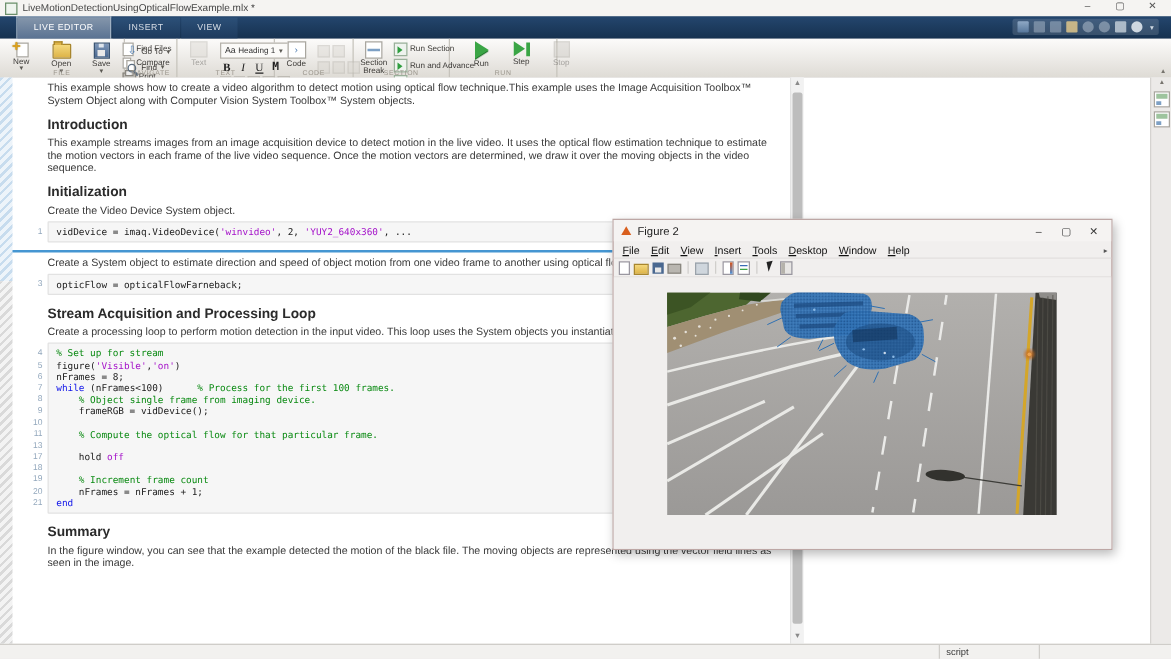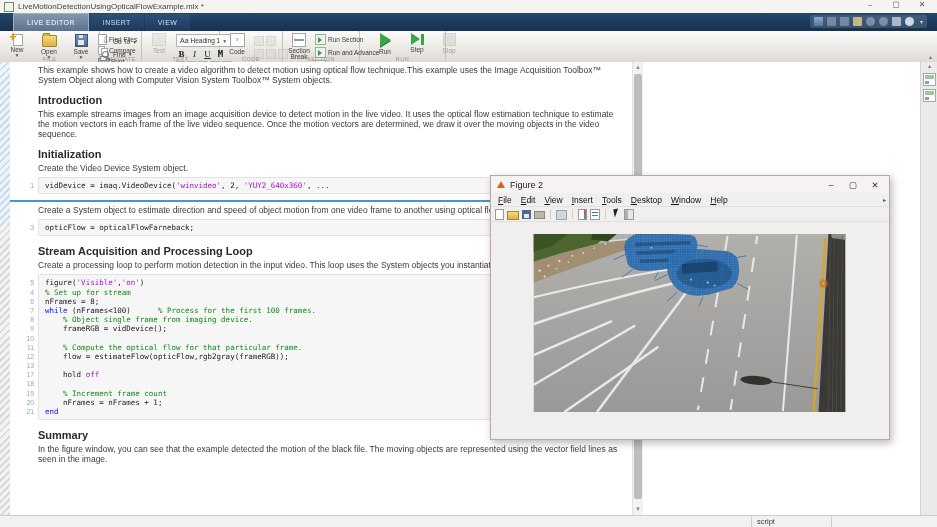--- a/index.html
+++ b/index.html
@@ -334,29 +334,28 @@
         <div class="cl"><span class="lnum">1</span><span class="seg-p">vidDevice = imaq.VideoDevice(</span><span class="seg-s">'winvideo'</span><span class="seg-p">, 2, </span><span class="seg-s">'YUY2_640x360'</span><span class="seg-p">, ...</span></div>
       </div>
       <div class="doc-hr"></div>
       <div class="doc-p">Create a System object to estimate direction and speed of object motion from one video frame to another using optical flow.</div>
       <div class="code-block">
         <div class="cl"><span class="lnum">3</span><span class="seg-p">opticFlow = opticalFlowFarneback;</span></div>
       </div>
       <div class="doc-h2">Stream Acquisition and Processing Loop</div>
       <div class="doc-p">Create a processing loop to perform motion detection in the input video. This loop uses the System objects you instantiated above.</div>
       <div class="code-block">
+        <div class="cl"><span class="lnum">4</span><span class="seg-c">% Set up for stream</span></div>
         <div class="cl"><span class="lnum">5</span><span class="seg-p">figure(</span><span class="seg-s">'Visible'</span><span class="seg-p">,</span><span class="seg-s">'on'</span><span class="seg-p">)</span></div>
-        <div class="cl"><span class="lnum">4</span><span class="seg-c">% Set up for stream</span></div>
         <div class="cl"><span class="lnum">6</span><span class="seg-p">nFrames = 8;</span></div>
         <div class="cl"><span class="lnum">7</span><span class="seg-k">while</span><span class="seg-p"> (nFrames&lt;100)      </span><span class="seg-c">% Process for the first 100 frames.</span></div>
         <div class="cl"><span class="lnum">8</span><span class="seg-p">    </span><span class="seg-c">% Object single frame from imaging device.</span></div>
         <div class="cl"><span class="lnum">9</span><span class="seg-p">    frameRGB = vidDevice();</span></div>
         <div class="cl"><span class="lnum">10</span></div>
         <div class="cl"><span class="lnum">11</span><span class="seg-p">    </span><span class="seg-c">% Compute the optical flow for that particular frame.</span></div>
-        <div class="cl"><span class="lnum">12</span><span class="seg-p">    flow = estimateFlow(opticFlow,rgb2gray(frameRGB));</span></div>
         <div class="cl"><span class="lnum">13</span></div>
         <div class="cl"><span class="lnum">17</span><span class="seg-p">    hold </span><span class="seg-s">off</span></div>
         <div class="cl"><span class="lnum">18</span></div>
         <div class="cl"><span class="lnum">19</span><span class="seg-p">    </span><span class="seg-c">% Increment frame count</span></div>
         <div class="cl"><span class="lnum">20</span><span class="seg-p">    nFrames = nFrames + 1;</span></div>
         <div class="cl"><span class="lnum">21</span><span class="seg-k">end</span></div>
       </div>
       <div class="doc-h2">Summary</div>
       <div class="doc-p">In the figure window, you can see that the example detected the motion of the black file. The moving objects are represented using the vector field lines as seen in the image.</div>
     </div>

